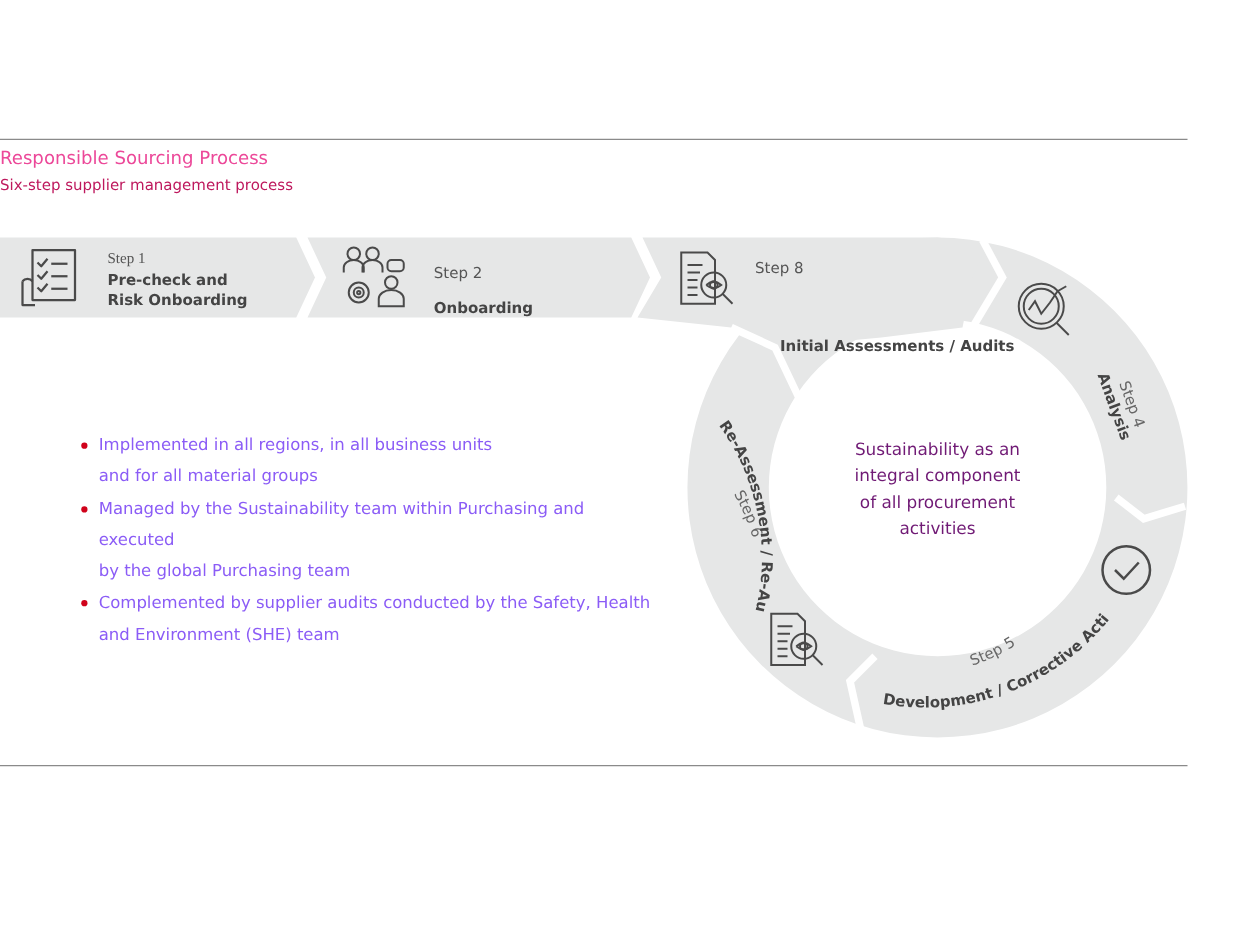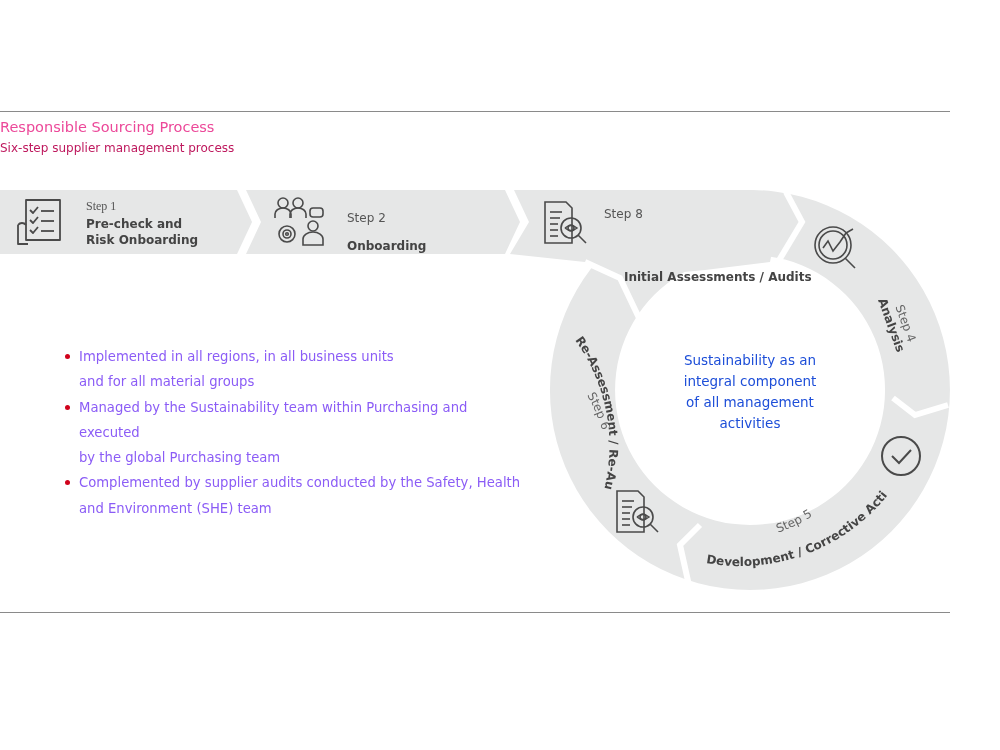--- a/index.html
+++ b/index.html
@@ -11,21 +11,21 @@
     .title { position: absolute; left: 0; top: 119px; font-size: 14.5px; color: #ec4899; }
     .subtitle { position: absolute; left: 0; top: 141px; font-size: 12px; color: #be185d; }
     svg.diagram { position: absolute; left: 0; top: 0; }
     .step-label { position: absolute; font-size: 12px; color: #555; line-height: 16px; }
     .step-title { position: absolute; font-size: 12px; font-weight: bold; color: #444; line-height: 16px; }
     .bullets { position: absolute; left: 64px; top: 344px; width: 460px; margin: 0; padding: 0; list-style: none; }
     .bullets li { position: relative; padding-left: 15px; font-size: 13.2px; color: #8b5cf6; line-height: 25.3px; }
     .bullets li::before { content: ""; position: absolute; left: 1px; top: 10px; width: 5px; height: 5px; border-radius: 50%; background: #d0021b; }
     .center-text {
       position: absolute; left: 665px; top: 350px; width: 170px; text-align: center;
-      font-size: 13.5px; line-height: 21px; color: #1d4ed8;
+      font-size: 13.5px; line-height: 21px; color: #701a75;
     }
   </style>
 </head>
 <body>
 
 <div class="rule" style="top:111px;"></div>
 <div class="rule" style="top:612px;"></div>
 
 <div class="title">Responsible Sourcing Process</div>
 <div class="subtitle">Six-step supplier management process</div>
@@ -150,15 +150,15 @@
 
 <ul class="bullets">
   <li><span>Implemented in all regions, in all business units</span><br><span>and for all material groups</span></li>
   <li><span>Managed by the Sustainability team within Purchasing and executed</span><br><span>by the global Purchasing team</span></li>
   <li><span>Complemented by supplier audits conducted by the Safety, Health</span><br><span>and Environment (SHE) team</span></li>
 </ul>
 
 <div class="center-text">
   <div>Sustainability as an</div>
   <div>integral component</div>
-  <div>of all management</div>
+  <div>of all procurement</div>
   <div>activities</div>
 </div>
 
 </body></html>

